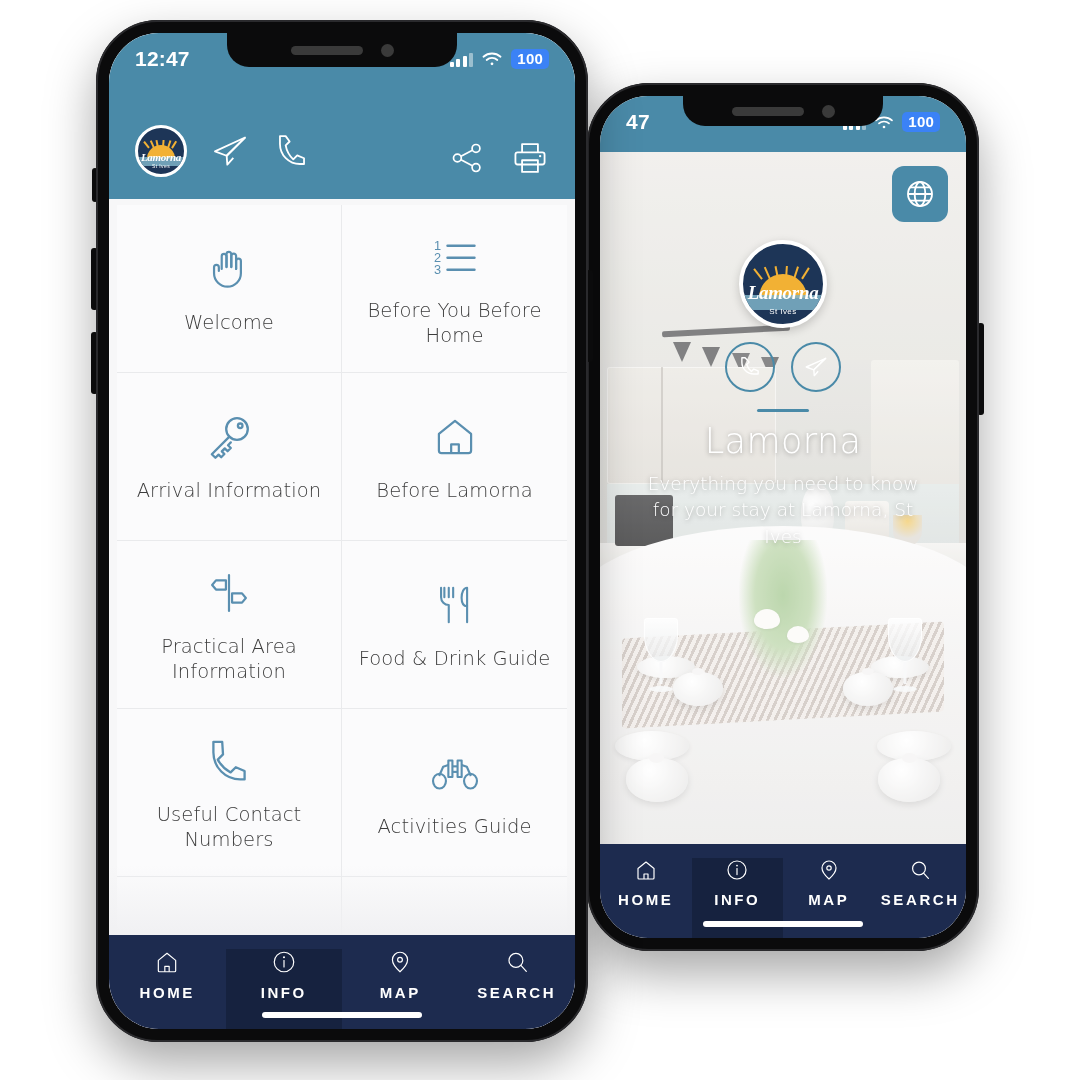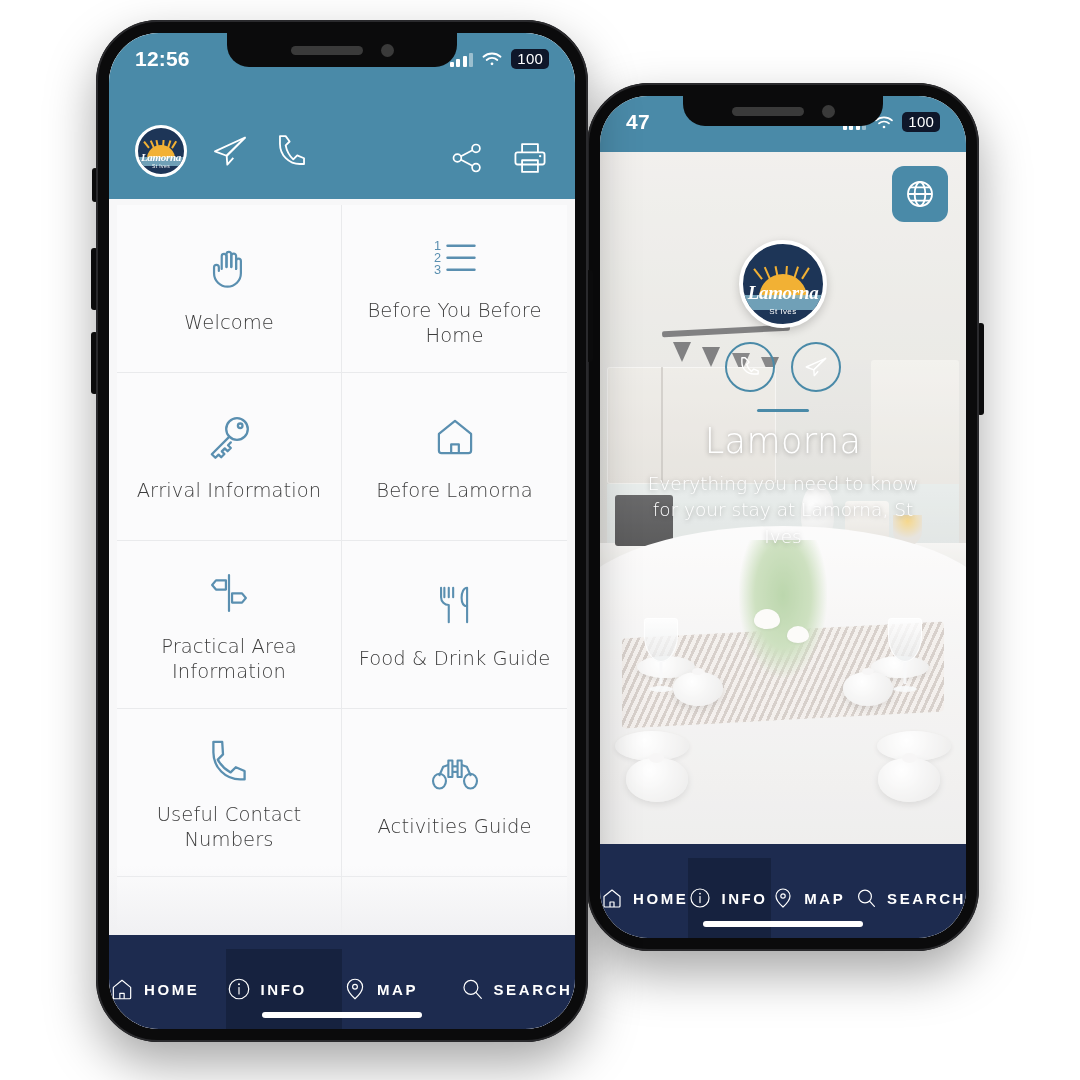--- a/index.html
+++ b/index.html
@@ -66,21 +66,21 @@
     font-size: 21px; font-weight: bold; letter-spacing: .2px;
   }
   .sb-right { display: flex; align-items: center; gap: 8px; margin-top: 2px; }
   .bars { display: flex; align-items: flex-end; gap: 2.5px; height: 15px; }
   .bars i { display:block; width: 4px; background: #fff; border-radius: 1px; }
   .bars i:nth-child(1){ height: 5px; }
   .bars i:nth-child(2){ height: 8px; }
   .bars i:nth-child(3){ height: 11px; }
   .bars i:nth-child(4){ height: 14px; opacity: .45; }
   .batt {
-    background: #0f172a; color: #fff; font-size: 15px; font-weight: normal;
+    background: #3b82f6; color: #fff; font-size: 15px; font-weight: bold;
     border-radius: 5px; padding: 1px 6px 2px; line-height: 1.15;
   }
 
   
   #app-front { position: absolute; inset: 0; display: flex; flex-direction: column; background: #f7f7f8; }
   .hdr-teal {
     background: #4a8aa8; height: 166px; flex: 0 0 166px;
     display: flex; align-items: flex-end; padding: 0 26px 22px 26px;
     position: relative; z-index: 20;
   }
@@ -141,21 +141,21 @@
     pointer-events: none;
   }
 
   
   .tabbar {
     flex: 0 0 94px; height: 94px; background: #1d2b4f;
     display: flex; align-items: flex-start; position: relative; z-index: 20;
     padding-top: 14px;
   }
   .tab {
-    flex: 1; display: flex; align-items: center; gap: 9px;
+    flex: 1; display: flex; flex-direction: column; align-items: center; gap: 9px;
     color: #ffffff; height: 100%;
   }
   .tab.active { background: #16223f; }
   .tab-lb { font-size: 15px; letter-spacing: 2.6px; font-weight: bold; }
   .home-ind {
     position: absolute; bottom: 11px; left: 50%; transform: translateX(-50%);
     width: 160px; height: 6px; border-radius: 6px; background: #fff;
   }
 
   
@@ -618,21 +618,21 @@
               <circle cx="11" cy="10.5" r="6.4"></circle>
               <line x1="15.8" y1="15.4" x2="20.6" y2="20.6"></line>
             </svg>
             <span class="tab-lb">SEARCH</span>
           </div>
           <div class="home-ind"></div>
         </div>
       </div>
 
       <div class="statusbar">
-        <span>12:56</span>
+        <span>12:47</span>
         <span class="sb-right">
           <span class="bars">
               <i></i>
               <i></i>
               <i></i>
               <i></i>
             </span>
           <svg width="22" height="16" viewBox="0 0 20 15" fill="none" stroke="#fff" stroke-width="1.7" stroke-linecap="round">
             <path d="M2 5.4a12 12 0 0 1 16 0"></path>
             <path d="M5 8.4a7.6 7.6 0 0 1 10 0"></path>

